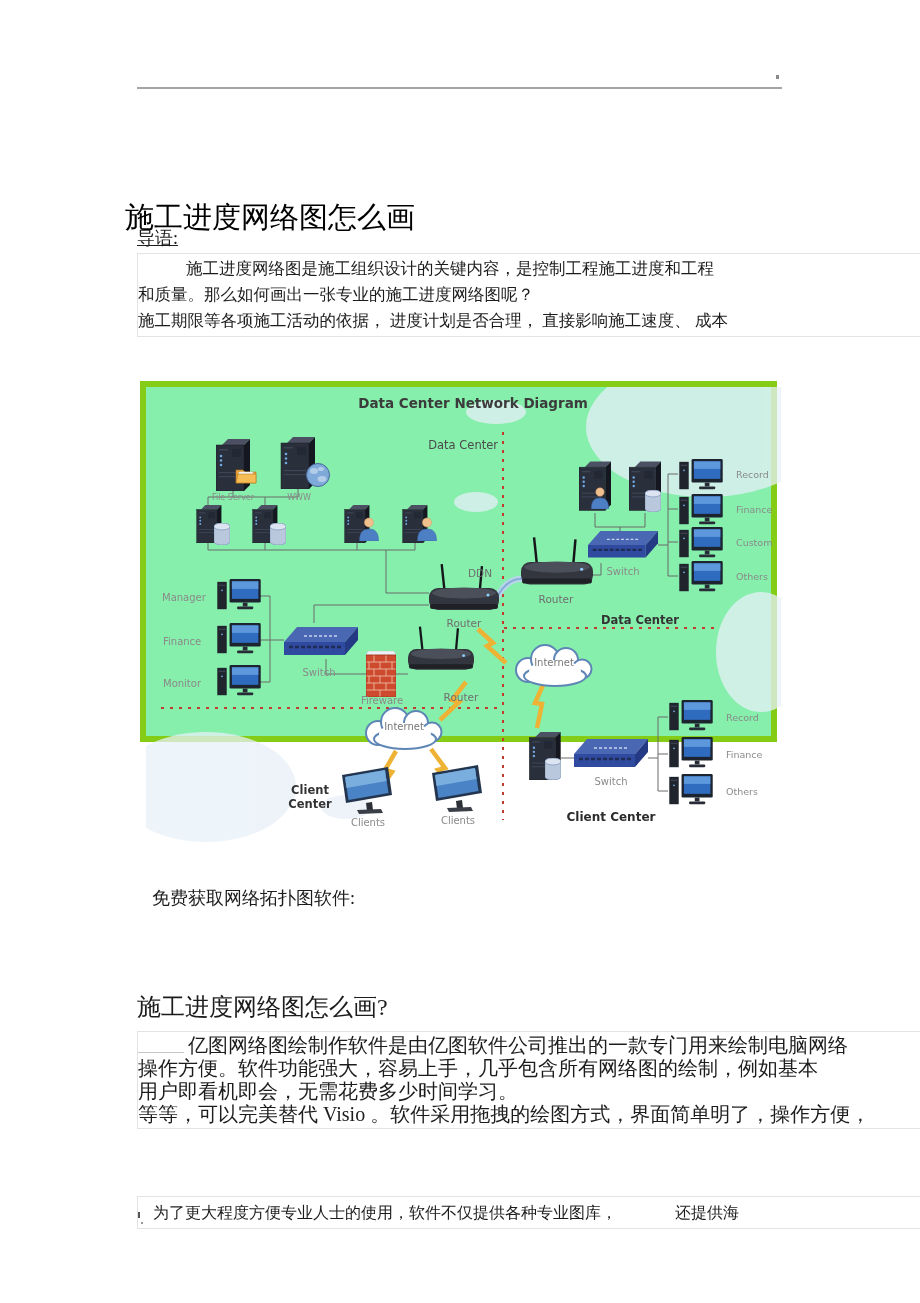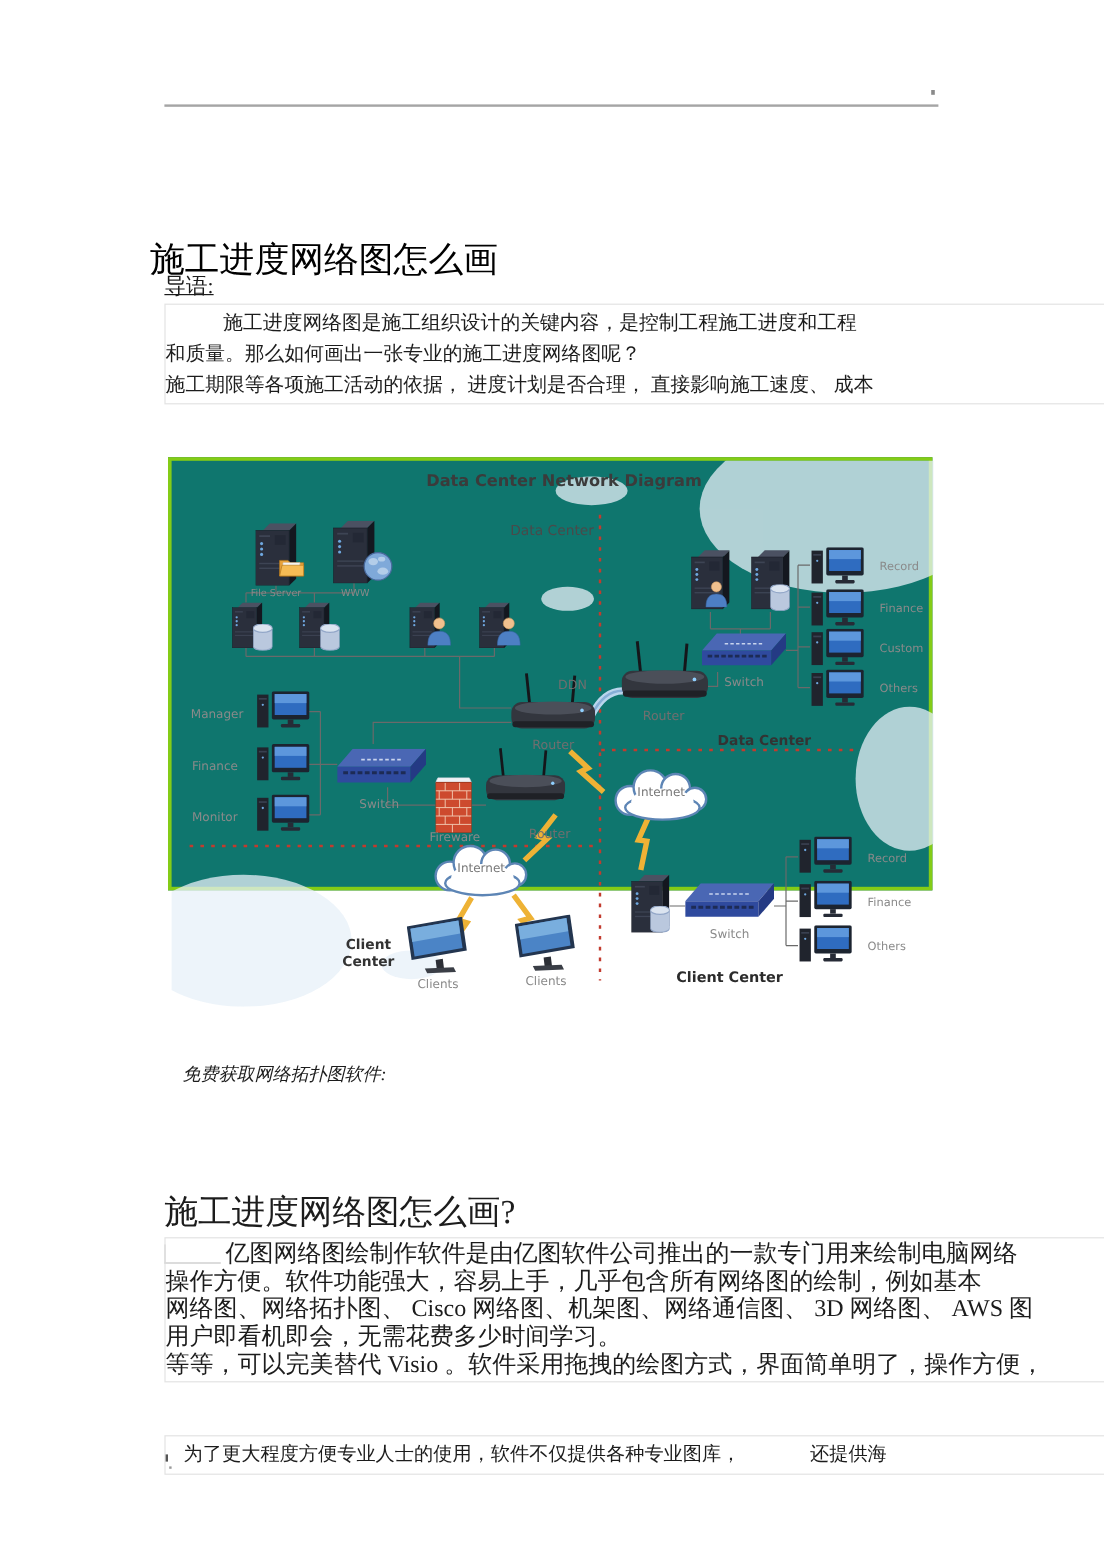--- a/index.html
+++ b/index.html
@@ -12,23 +12,23 @@
   #intro-label{left:137px;top:226px;font-size:18px;text-decoration:underline;}
   .para{left:137px;width:784px;border:1px solid #e3e3e3;box-sizing:border-box;padding:2px 4px 2px 0;}
   #p1{top:253px;font-size:16.5px;line-height:26px;}
   #p2{top:1031px;font-size:20px;line-height:23px;}
   #p3{top:1151px;font-size:16px;line-height:27px;margin-top:45px;}
   .tline{white-space:nowrap;}
   #p1 .tline:first-child{text-indent:48px;}
   #p2 .tline:first-child{text-indent:50px;}
   #p3 .tline{text-indent:15px;}
   #indent-box{left:137px;top:1037px;width:46px;height:15px;border-left:1px solid #c6c6c6;border-bottom:1px solid #c6c6c6;}
-  #free-line{left:152px;top:886px;font-size:15px;font-style:italic;}
-  #section-heading{left:137px;top:991px;font-size:28px;}
-  #diagram{left:140px;top:381px;width:637px;height:361px;border:3px solid #84cc16;box-sizing:border-box;background:#0f766e;}
+  #free-line{left:152px;top:886px;font-size:18px;}
+  #section-heading{left:137px;top:991px;font-size:24px;}
+  #diagram{left:140px;top:381px;width:637px;height:361px;border:6px solid #84cc16;box-sizing:border-box;background:#86efac;}
   #diagram svg{font-family:"DejaVu Sans","Liberation Sans",sans-serif;display:block;}
   .gap-span{display:inline-block;width:58px;}
   #mark-b1{left:138px;top:1212px;width:2px;height:6px;background:#555;}
   #mark-b2{left:141px;top:1222px;width:2px;height:2px;background:#999;}
 </style>
 </head>
 <body>
 
 <div class="abs" id="top-rule"></div>
 <div class="abs" id="top-dot"></div>
@@ -240,21 +240,20 @@
     </svg>
 </div>
 
 <div class="abs" id="free-line">免费获取网络拓扑图软件:</div>
 <div class="abs" id="section-heading">施工进度网络图怎么画?</div>
 
 <div class="abs" id="indent-box"></div>
 <div class="abs para" id="p2">
     <div class="tline">亿图网络图绘制作软件是由亿图软件公司推出的一款专门用来绘制电脑网络</div>
     <div class="tline">操作方便。软件功能强大，容易上手，几乎包含所有网络图的绘制，例如基本</div>
-    <div class="tline">网络图、网络拓扑图、 Cisco 网络图、机架图、网络通信图、 3D 网络图、 AWS 图</div>
     <div class="tline">用户即看机即会，无需花费多少时间学习。</div>
     <div class="tline">等等，可以完美替代 Visio 。软件采用拖拽的绘图方式，界面简单明了，操作方便，</div>
   </div>
 
 <div class="abs para" id="p3">
   <div class="tline"><span>为了更大程度方便专业人士的使用，软件不仅提供各种专业图库，</span><span class="gap-span"></span><span>还提供海</span></div>
 </div>
 
 <div class="abs" id="mark-b1"></div>
 <div class="abs" id="mark-b2"></div>

